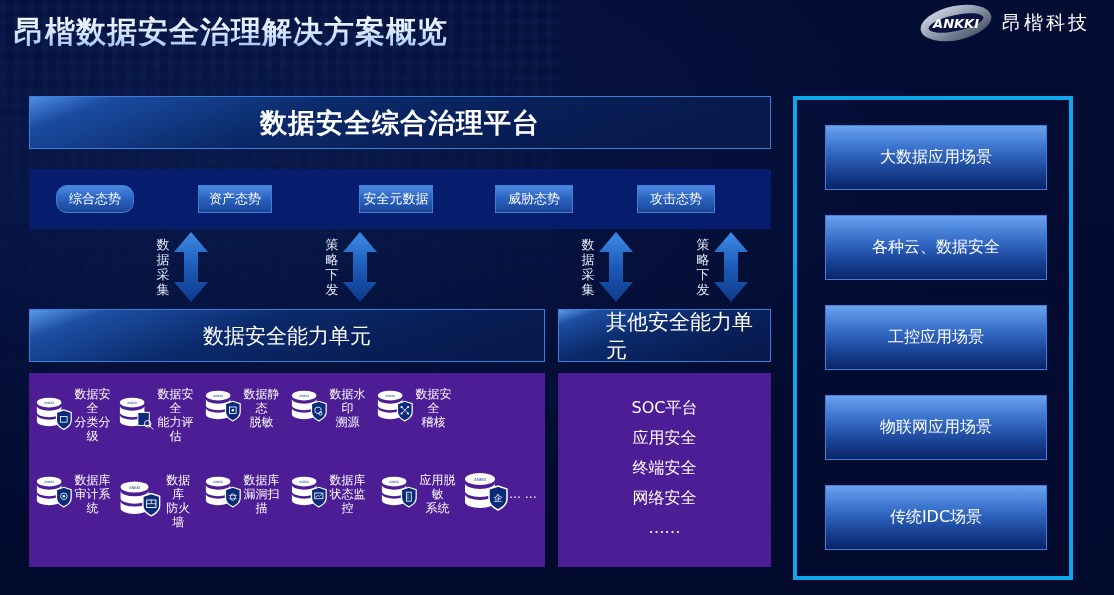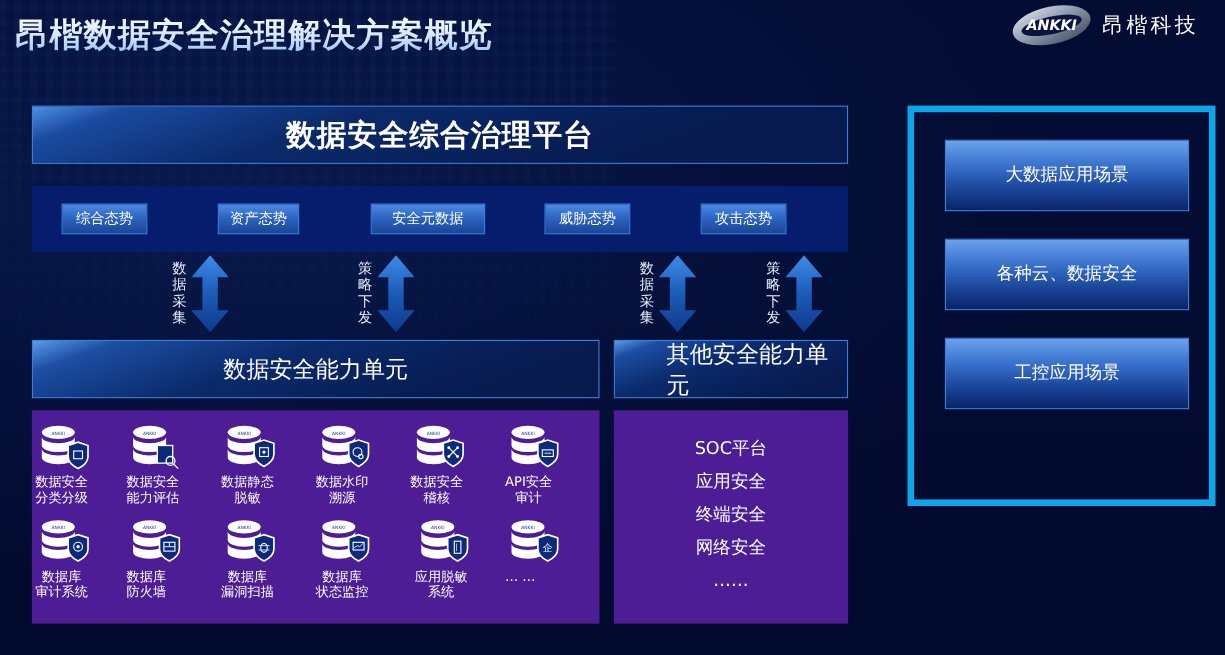--- a/index.html
+++ b/index.html
@@ -75,35 +75,34 @@
     border: 1px solid #3d7fd8;
     background: linear-gradient(160deg, #5b9be8 0%, #1c4ea3 12%, #0b2a6b 40%, #071c52 75%, #081a4d 100%);
     display: flex; align-items: center; justify-content: center;
     font-size: 21px; color: #ffffff;
   }
 
   .unit-panel {
     position: absolute; top: 373px; height: 194px; background: #4c1d95;
   }
   .cap-item {
-    position: absolute; width: 80px; display: flex; flex-direction: column; align-items: flex-start;
+    position: absolute; width: 80px; display: flex; flex-direction: row; align-items: center;
   }
   .cap-icon { width: 50px; height: 44px; }
   .cap-label { margin-top: 2px; font-size: 12px; line-height: 14px; color: #ffffff; text-align: center; white-space: pre-line; }
 
   .other-list {
     position: absolute; left: 0; right: 0; top: 20px;
     display: flex; flex-direction: column; align-items: center;
   }
   .other-list div { font-size: 16px; line-height: 30px; color: #ffffff; }
 
   .scenario-frame {
-    position: absolute; left: 793px; top: 96px; width: 280px; height: 364px;
-    border: 6px solid #0ea5e9;
-    margin-left: 32px;
+    position: absolute; left: 793px; top: 96px; width: 280px; height: 484px;
+    border: 4px solid #0ea5e9;
   }
   .scenario {
     position: absolute; left: 28px; width: 222px; height: 65px;
     border: 1px solid #3f80dd;
     background: linear-gradient(180deg, #6aa2ee 0%, #3a72cc 35%, #1a4599 70%, #0a2468 100%);
     display: flex; align-items: center; justify-content: center;
     font-size: 16px; color: #ffffff;
   }
 </style>
 </head>
@@ -117,23 +116,23 @@
     <span>ANKKI</span>
   </div>
   <div class="logo-text">昂楷科技</div>
 </div>
 
 <div class="platform-banner">
   <div class="title">数据安全综合治理平台</div>
 </div>
 
 <div class="platform-strip">
-  <div class="chip" style="left:27px;width:78px;">综合态势</div>
+  <div class="chip" style="left:27px;width:78px;border-radius:11px;">综合态势</div>
   <div class="chip" style="left:169px;width:74px;">资产态势</div>
-  <div class="chip" style="left:308px;width:104px;">安全元数据</div>
+  <div class="chip" style="left:330px;width:74px;">安全元数据</div>
   <div class="chip" style="left:466px;width:78px;">威胁态势</div>
   <div class="chip" style="left:608px;width:78px;">攻击态势</div>
 </div>
 
 <div class="arrow-group" style="left:156px;">
   <div class="vlabel">
     <div>数</div>
       <div>据</div>
       <div>采</div>
       <div>集</div>
@@ -248,33 +247,20 @@
       <path d="M30 18 l9 -3 l9 3 v10 c0 6 -5 9 -9 11 c-4 -2 -9 -5 -9 -11z" fill="#0b2a7a" stroke="#fff" stroke-width="1.5"></path>
       <path d="M35 22 l8 8 M43 22 l-8 8" stroke="#fff" stroke-width="1"></path>
         <circle cx="35" cy="22" r="1.3" fill="#fff"></circle>
         <circle cx="43" cy="22" r="1.3" fill="#fff"></circle>
         <circle cx="35" cy="30" r="1.3" fill="#fff"></circle>
         <circle cx="43" cy="30" r="1.3" fill="#fff"></circle>
     </svg>
     <div class="cap-label">数据安全
 稽核</div>
   </div>
-  <div class="cap-item" style="left:430px;top:12px;">
-    <svg class="cap-icon" viewBox="0 0 50 44">
-      <ellipse cx="21" cy="8" rx="15" ry="6" fill="#fff"></ellipse>
-        <text x="21" y="10" font-size="4" text-anchor="middle" fill="#1a3a8a">ANKKI</text>
-      <path d="M6 12 v8 a15 6 0 0 0 30 0 v-8 a15 6 0 0 1 -30 0z" fill="#fff"></path>
-      <path d="M6 23 v8 a15 6 0 0 0 30 0 v-8 a15 6 0 0 1 -30 0z" fill="#fff"></path>
-      <path d="M30 18 l9 -3 l9 3 v10 c0 6 -5 9 -9 11 c-4 -2 -9 -5 -9 -11z" fill="#0b2a7a" stroke="#fff" stroke-width="1.5"></path>
-      <rect x="34" y="24" width="10" height="6" fill="none" stroke="#fff" stroke-width="1"></rect>
-        <line x1="36" y1="27" x2="42" y2="27" stroke="#fff" stroke-width="0.8"></line>
-    </svg>
-    <div class="cap-label">API安全
-审计</div>
-  </div>
 
   <div class="cap-item" style="left:3px;top:98px;">
     <svg class="cap-icon" viewBox="0 0 50 44">
       <ellipse cx="21" cy="8" rx="15" ry="6" fill="#fff"></ellipse>
         <text x="21" y="10" font-size="4" text-anchor="middle" fill="#1a3a8a">ANKKI</text>
       <path d="M6 12 v8 a15 6 0 0 0 30 0 v-8 a15 6 0 0 1 -30 0z" fill="#fff"></path>
       <path d="M6 23 v8 a15 6 0 0 0 30 0 v-8 a15 6 0 0 1 -30 0z" fill="#fff"></path>
       <path d="M30 18 l9 -3 l9 3 v10 c0 6 -5 9 -9 11 c-4 -2 -9 -5 -9 -11z" fill="#0b2a7a" stroke="#fff" stroke-width="1.5"></path>
       <circle cx="39" cy="26" r="4" fill="none" stroke="#fff" stroke-width="1"></circle>
         <circle cx="39" cy="26" r="1.5" fill="#fff"></circle>
@@ -356,13 +342,15 @@
     <div>终端安全</div>
     <div>网络安全</div>
     <div>……</div>
   </div>
 </div>
 
 <div class="scenario-frame">
   <div class="scenario" style="top:25px;">大数据应用场景</div>
   <div class="scenario" style="top:115px;">各种云、数据安全</div>
   <div class="scenario" style="top:205px;">工控应用场景</div>
+  <div class="scenario" style="top:295px;">物联网应用场景</div>
+  <div class="scenario" style="top:385px;">传统IDC场景</div>
 </div>
 
 </body></html>

